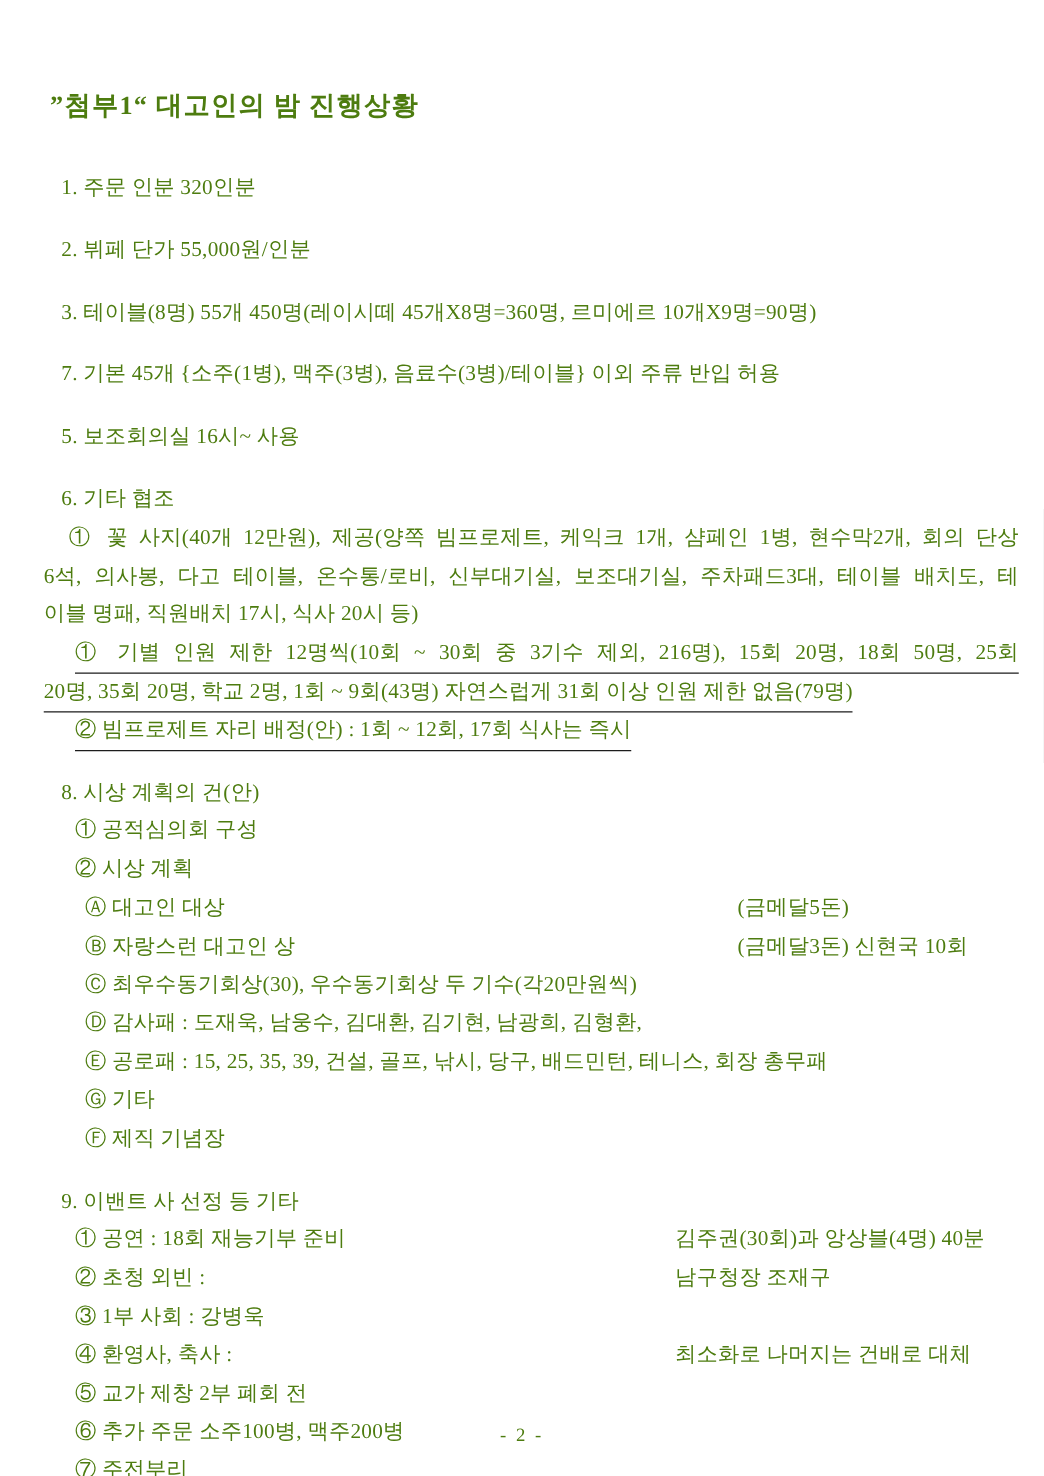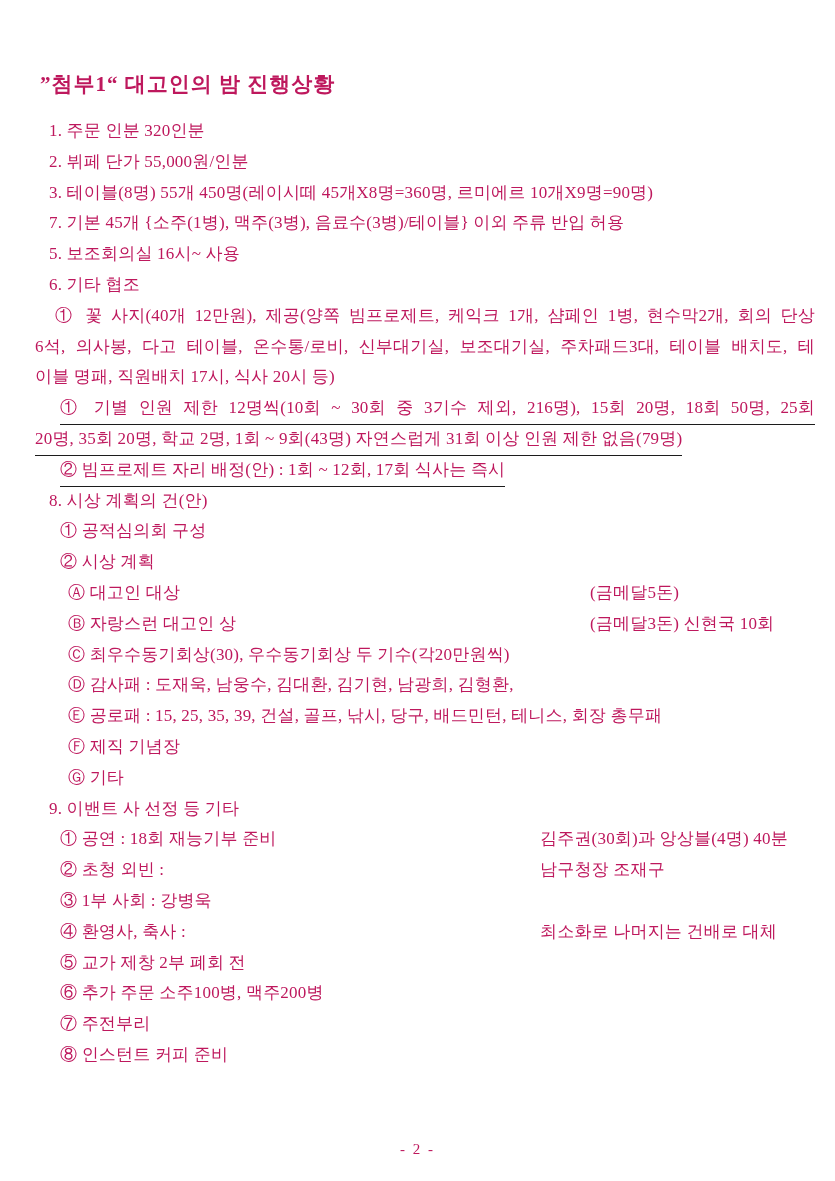--- a/index.html
+++ b/index.html
@@ -1,21 +1,21 @@
 <!DOCTYPE html>
 <html><head>
 <meta charset="utf-8">
 <style>
   html,body{margin:0;padding:0;background:#e8e8e8;}
   .page{
     position:relative;
     width:835px;height:1181px;
     margin:0 auto;
     background:#ffffff;
-    color:#be185d;
+    color:#4d7c0f;
     font-family:"Liberation Serif","DejaVu Serif",serif;
     overflow:hidden;
   }
   .title{
     position:absolute;
     left:40px;top:70px;
     font-size:21px;
     font-weight:bold;
     letter-spacing:1px;
     white-space:nowrap;
@@ -27,21 +27,21 @@
   }
   .line{
     position:relative;
     height:30.8px;
     line-height:30.8px;
     font-size:17px;
     letter-spacing:0.2px;
     white-space:nowrap;
   }
   .line .txt{display:inline-block;line-height:30.8px;}
-  .num  {padding-left:14px;}
+  .num  {padding-left:14px;margin-top:19px;}
   .sub6 {padding-left:20px;}
   .sub  {padding-left:25px;}
   .let  {padding-left:33px;}
   .cont {padding-left:0;}
   
   .j{white-space:normal;}
   .j .txt{
     display:block;width:100%;
     text-align:justify;
     -moz-text-align-last:justify;
@@ -90,22 +90,22 @@
     <div class="line cont u"><span class="txt">20명, 35회 20명, 학교 2명, 1회 ~ 9회(43명) 자연스럽게 31회 이상 인원 제한 없음(79명)</span></div>
     <div class="line sub u"><span class="txt">② 빔프로제트 자리 배정(안) : 1회 ~ 12회, 17회 식사는 즉시</span></div>
     <div class="line num"><span class="txt">8. 시상 계획의 건(안)</span></div>
     <div class="line sub"><span class="txt">① 공적심의회 구성</span></div>
     <div class="line sub"><span class="txt">② 시상 계획</span></div>
     <div class="line let"><span class="txt">Ⓐ 대고인 대상</span><span class="rt r2">(금메달5돈)</span></div>
     <div class="line let"><span class="txt">Ⓑ 자랑스런 대고인 상</span><span class="rt r2">(금메달3돈) 신현국 10회</span></div>
     <div class="line let"><span class="txt">Ⓒ 최우수동기회상(30), 우수동기회상 두 기수(각20만원씩)</span></div>
     <div class="line let"><span class="txt">Ⓓ 감사패 : 도재욱, 남웅수, 김대환, 김기현, 남광희, 김형환,</span></div>
     <div class="line let"><span class="txt">Ⓔ 공로패 : 15, 25, 35, 39, 건설, 골프, 낚시, 당구, 배드민턴, 테니스, 회장 총무패</span></div>
+    <div class="line let"><span class="txt">Ⓖ 기타</span></div>
     <div class="line let"><span class="txt">Ⓕ 제직 기념장</span></div>
-    <div class="line let"><span class="txt">Ⓖ 기타</span></div>
     <div class="line num"><span class="txt">9. 이밴트 사 선정 등 기타</span></div>
     <div class="line sub"><span class="txt">① 공연 : 18회 재능기부 준비</span><span class="rt r1">김주권(30회)과 앙상블(4명) 40분</span></div>
     <div class="line sub"><span class="txt">② 초청 외빈 :</span><span class="rt r1">남구청장 조재구</span></div>
     <div class="line sub"><span class="txt">③ 1부 사회 : 강병욱</span></div>
     <div class="line sub"><span class="txt">④ 환영사, 축사 :</span><span class="rt r1">최소화로 나머지는 건배로 대체</span></div>
     <div class="line sub"><span class="txt">⑤ 교가 제창 2부 폐회 전</span></div>
     <div class="line sub"><span class="txt">⑥ 추가 주문 소주100병, 맥주200병</span></div>
     <div class="line sub"><span class="txt">⑦ 주전부리</span></div>
     <div class="line sub"><span class="txt">⑧ 인스턴트 커피 준비</span></div>
   </div>

